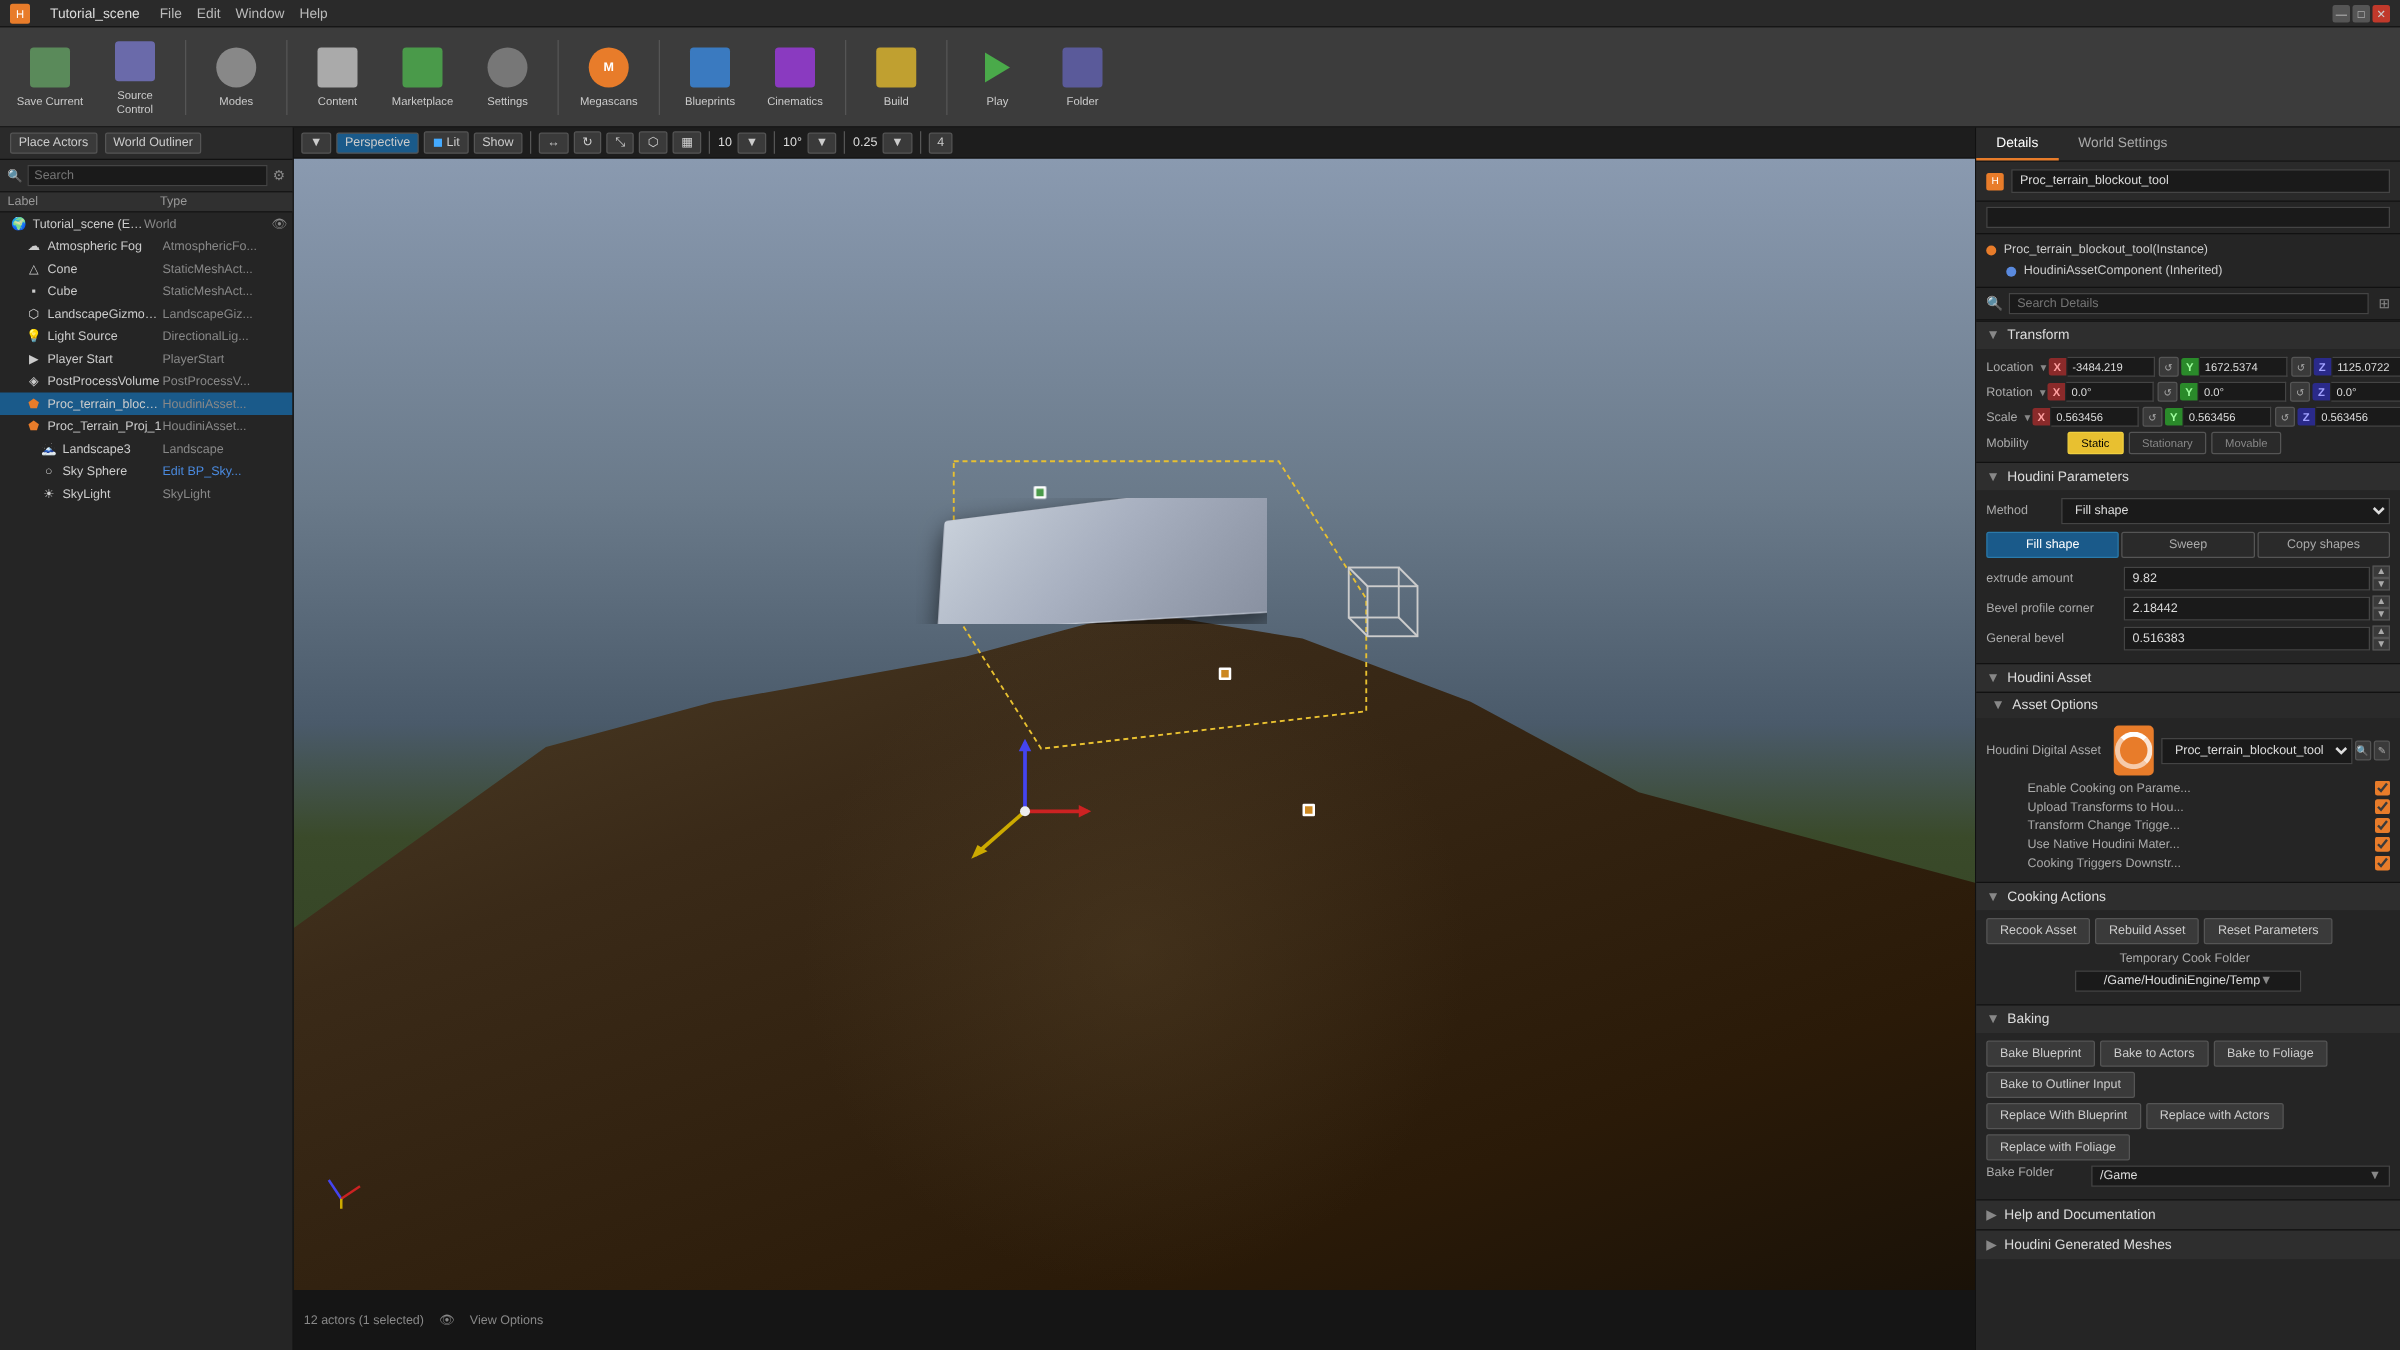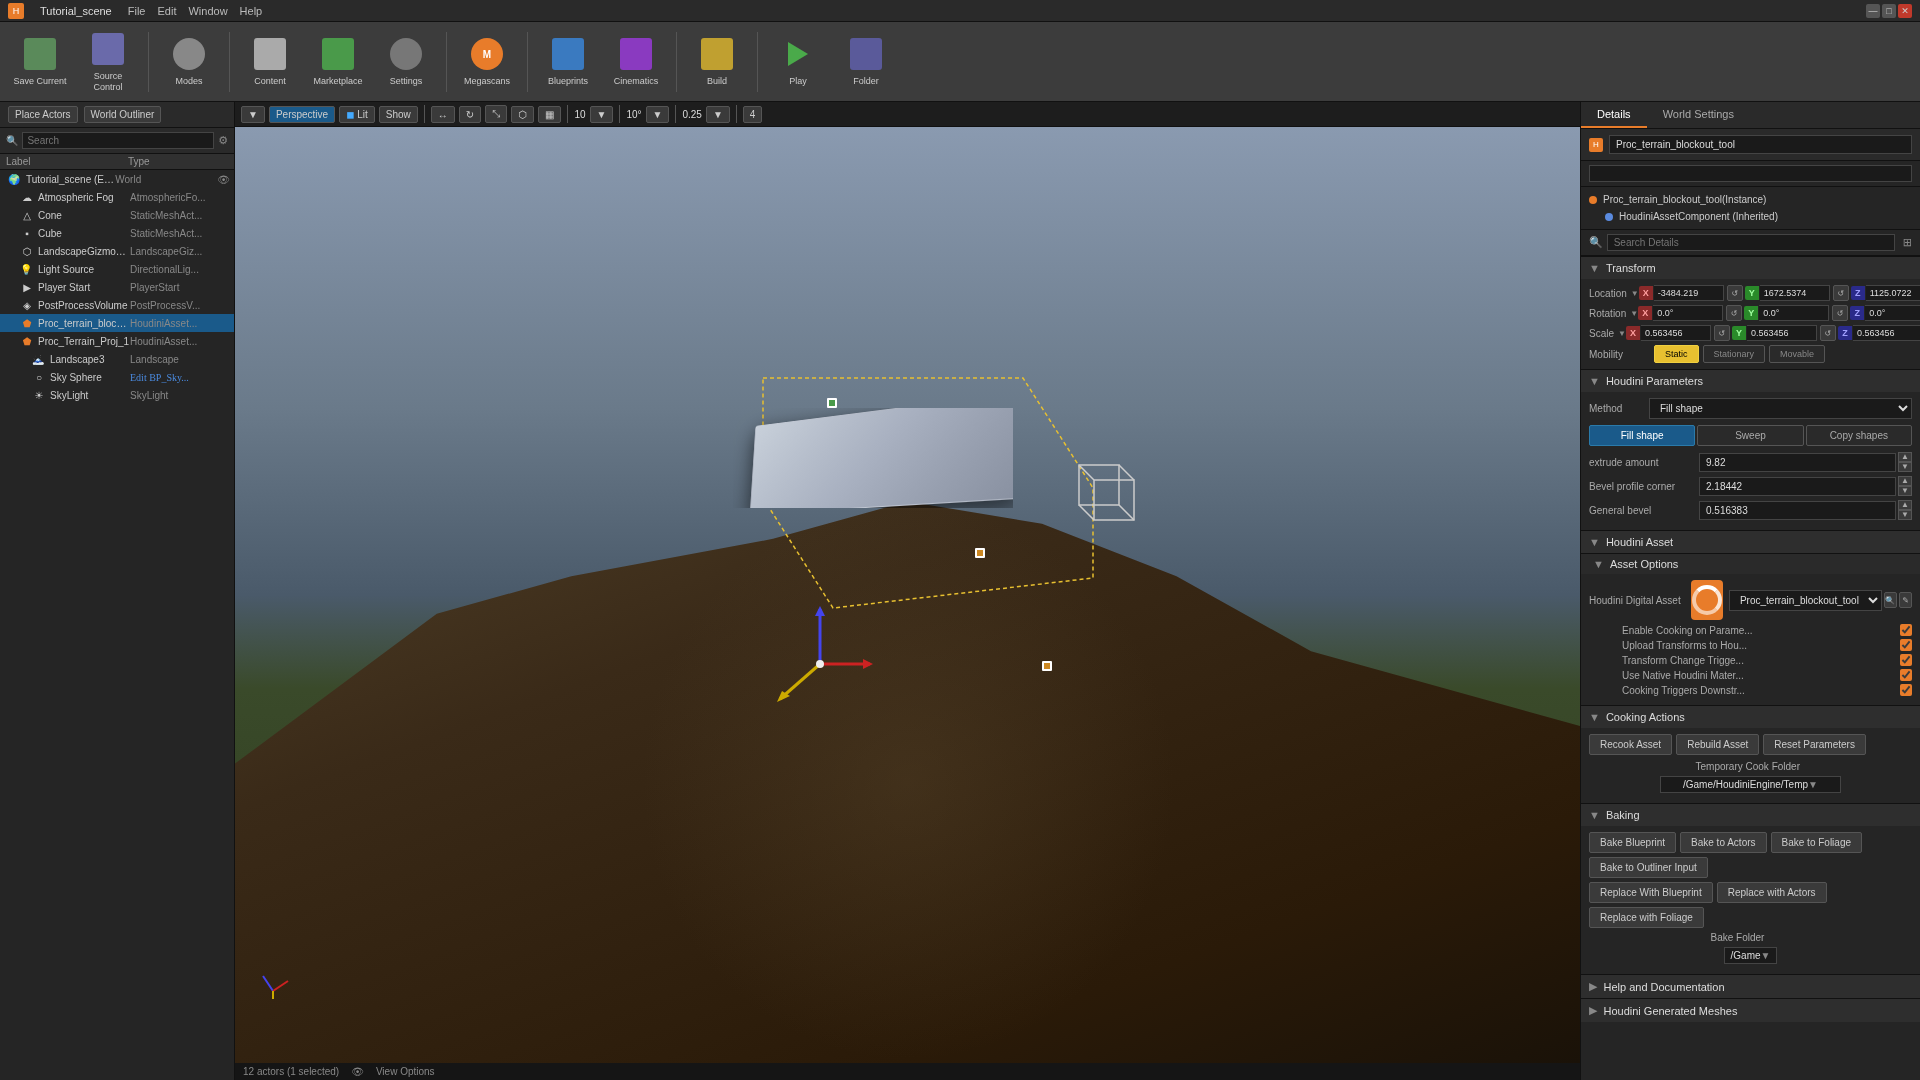--- a/index.html
+++ b/index.html
@@ -64,21 +64,21 @@
     #viewport-toolbar { display: flex; align-items: center; background: rgba(30,30,30,0.9); padding: 3px 6px; gap: 4px; border-bottom: 1px solid #111; }
     .vp-btn { background: #3a3a3a; border: 1px solid #555; color: #ccc; font-size: 10px; padding: 2px 6px; cursor: pointer; border-radius: 2px; }
     .vp-btn.active { background: #1a5a8a; }
     .vp-sep { width: 1px; height: 18px; background: #555; margin: 0 2px; }
     #viewport-canvas { flex: 1; position: relative; background: linear-gradient(180deg, #8a9ab0 0%, #6a7a8a 30%, #4a5a6a 50%, #3a4a2a 60%, #2a3a1a 100%); }
     
     
     .terrain-bg { position: absolute; bottom: 0; left: 0; right: 0; height: 80%; background: linear-gradient(160deg, #5a4a30 0%, #3a2a18 40%, #2a1a08 80%, #1a1208 100%); clip-path: polygon(0 60%, 15% 40%, 25% 35%, 40% 30%, 50% 25%, 60% 28%, 70% 35%, 80% 45%, 100% 55%, 100% 100%, 0 100%); }
     .terrain-highlight { position: absolute; bottom: 0; left: 30%; width: 40%; height: 60%; background: radial-gradient(ellipse, rgba(100,80,50,0.3) 0%, transparent 70%); }
 
-    #viewport-status { display: flex; align-items: center; padding: 3px 8px; background: rgba(20,20,20,0.8); font-size: 10px; color: #888; gap: 12px; }
+    #viewport-status { display: flex; align-items: center; padding: 18px 8px; background: rgba(20,20,20,0.8); font-size: 10px; color: #888; gap: 12px; }
 
     
     #right-panel { width: 340px; background: #252525; border-left: 1px solid #111; display: flex; flex-direction: column; overflow-y: auto; }
     #right-tabs { display: flex; background: #2a2a2a; border-bottom: 1px solid #111; }
     .right-tab { padding: 6px 16px; font-size: 11px; cursor: pointer; color: #aaa; border-bottom: 2px solid transparent; }
     .right-tab.active { color: #fff; border-bottom: 2px solid #e87c2a; }
     
     #component-header { display: flex; align-items: center; padding: 6px 8px; background: #2a2a2a; gap: 6px; border-bottom: 1px solid #111; }
     #component-header .comp-icon { width: 14px; height: 14px; background: #e87c2a; border-radius: 2px; display: flex; align-items: center; justify-content: center; font-size: 8px; color: white; }
     #component-input { flex: 1; background: #1a1a1a; border: 1px solid #444; color: #ddd; font-size: 10px; padding: 3px 6px; }
@@ -146,21 +146,21 @@
     
     .cook-btns { display: flex; gap: 4px; flex-wrap: wrap; margin-bottom: 6px; }
     .cook-btn { padding: 4px 10px; font-size: 10px; border: 1px solid #555; cursor: pointer; border-radius: 2px; background: #3a3a3a; color: #ccc; }
     .cook-folder-row { display: flex; align-items: center; gap: 4px; margin-bottom: 4px; flex-direction: column; }
     .cook-folder-label { width: 110px; font-size: 10px; color: #aaa; }
     .cook-folder-val { flex: 1; font-size: 10px; color: #ddd; background: #1a1a1a; border: 1px solid #444; padding: 2px 22px; display: flex; align-items: center; justify-content: space-between; }
 
     
     .bake-btns { display: flex; gap: 4px; flex-wrap: wrap; margin-bottom: 4px; }
     .bake-btn { padding: 4px 10px; font-size: 10px; border: 1px solid #555; cursor: pointer; border-radius: 2px; background: #3a3a3a; color: #ccc; }
-    .bake-folder-row { display: flex; align-items: center; gap: 4px; margin-bottom: 4px; flex-direction: column; }
+    .bake-folder-row { display: flex; gap: 4px; margin-bottom: 4px; }
     .bake-folder-label { width: 80px; font-size: 10px; color: #aaa; }
     .bake-folder-val { flex: 1; font-size: 10px; color: #ddd; background: #1a1a1a; border: 1px solid #444; padding: 2px 6px; display: flex; align-items: center; justify-content: space-between; }
 
     
     ::-webkit-scrollbar { width: 6px; height: 6px; }
     ::-webkit-scrollbar-track { background: #1a1a1a; }
     ::-webkit-scrollbar-thumb { background: #555; border-radius: 3px; }
     .component-tree { padding: 4px 8px; }
     .comp-item { display: flex; align-items: center; gap: 6px; padding: 3px 0; font-size: 10px; cursor: pointer; }
     .comp-dot { width: 8px; height: 8px; border-radius: 50%; background: #e87c2a; }
@@ -348,21 +348,21 @@
       <div class="tree-item">
         <span class="indent" style="width:28px"></span>
         <span class="item-icon" style="color:#5a9a5a;">🗻</span>
         <span class="item-name">Landscape3</span>
         <span class="item-type">Landscape</span>
       </div>
       <div class="tree-item">
         <span class="indent" style="width:28px"></span>
         <span class="item-icon">○</span>
         <span class="item-name">Sky Sphere</span>
-        <span class="item-type" style="color:#4a8adf;font-family:Liberation Serif, serif;">Edit BP_Sky...</span>
+        <span class="item-type" style="color:#4a8adf;">Edit BP_Sky...</span>
       </div>
       <div class="tree-item">
         <span class="indent" style="width:28px"></span>
         <span class="item-icon">☀</span>
         <span class="item-name">SkyLight</span>
         <span class="item-type">SkyLight</span>
       </div>
     </div>
   </div>
 

